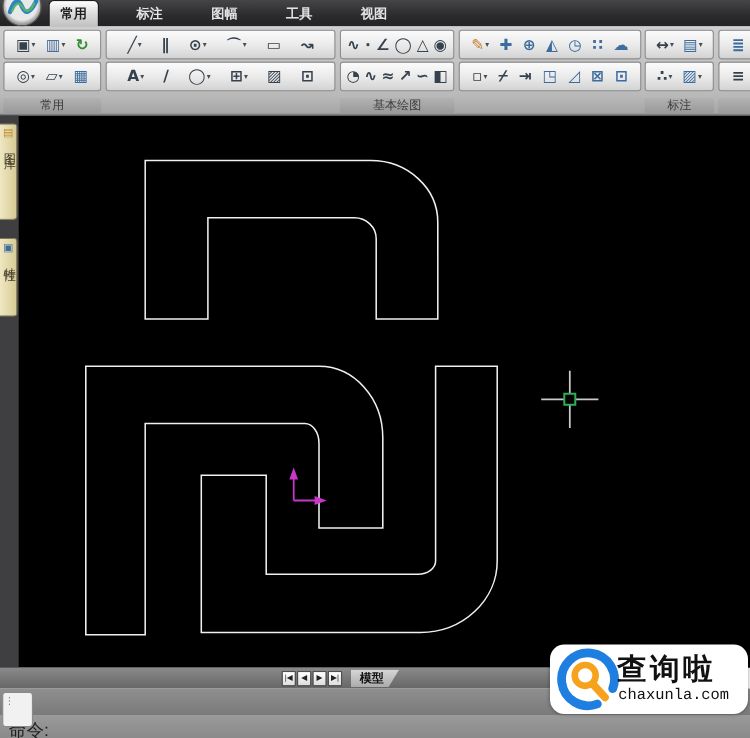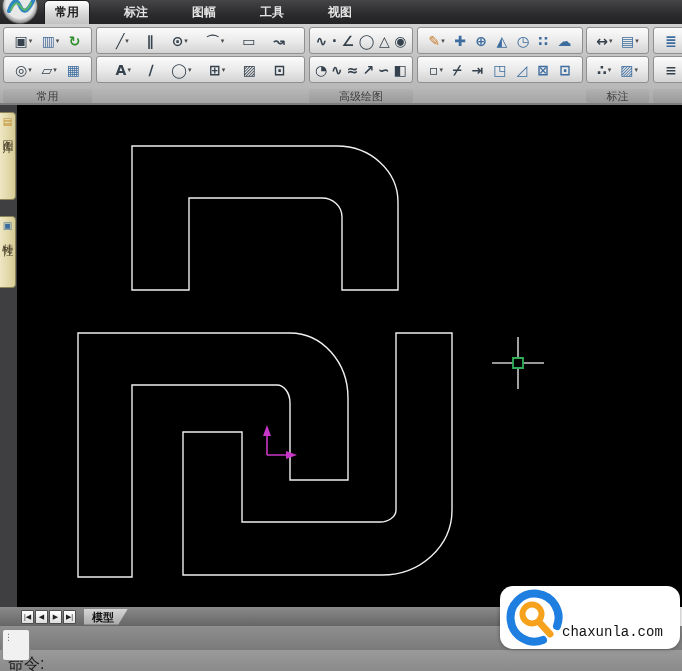--- a/index.html
+++ b/index.html
@@ -48,21 +48,21 @@
   .stab .slabel{writing-mode:vertical-rl;font-size:11px;color:#453e28;margin-top:3px;letter-spacing:2px;}
   .canvas-svg{position:absolute;left:18px;top:0;}
   .wline{fill:none;stroke:#f0f0f0;stroke-width:1.4;}
   .ucs{fill:none;stroke:#c837c8;stroke-width:1.6;}
   .ucsfill{fill:#c837c8;stroke:none;}
   .xhair{fill:none;stroke:#c9c9c9;stroke-width:1.6;}
   .pickbox{fill:none;stroke:#2fae57;stroke-width:1.8;}
 
   
   .navrow{position:absolute;left:0;top:607px;width:598px;height:19px;
-          background:linear-gradient(#8a8a8a,#666);display:flex;align-items:center;}
+          background:linear-gradient(#8a8a8a,#666);display:flex;align-items:center;justify-content:center;}
   .navbtns{display:flex;gap:1px;margin-left:21px;}
   .navbtn{width:13px;height:14px;background:linear-gradient(#fff,#ddd);border:1px solid #4e4e4e;
           font-size:7px;line-height:12px;text-align:center;color:#222;border-radius:1px;cursor:default;}
   .modeltab{margin-left:8px;height:16px;padding:0 14px 0 8px;font-size:11px;font-weight:bold;color:#111;
           background:linear-gradient(#d6d6d6,#aaa);line-height:16px;
           clip-path:polygon(0 0,100% 0,78% 100%,0 100%);cursor:default;}
   .midrow{position:absolute;left:0;top:626px;width:682px;height:24px;
           background:linear-gradient(#8f8f8f,#7a7a7a);}
   .cmdrow{position:absolute;left:0;top:650px;width:682px;height:21px;
           background:linear-gradient(#9a9a9a,#8a8a8a);}
@@ -257,21 +257,21 @@
             <div class="ibtn">
                 <span class="glyph">∽</span>
 
               </div>
             <div class="ibtn">
                 <span class="glyph">◧</span>
 
               </div>
           </div>
         </div>
-        <div class="glabel">高级绘图</div>
+        <div class="glabel">基本绘图</div>
       </div>
       <div class="group" style="width: 166px; left: 417px;">
         <div class="grows">
           <div class="grow">
 
           <div class="ibtn">
                 <span class="glyph" style="color: rgb(199, 124, 46);">✎</span>
                 <span class="dd">▾</span>
               </div>
             <div class="ibtn">
@@ -423,16 +423,17 @@
   <div class="cmdbox">
     <div class="grip">⋮</div>
   </div>
 
   <div class="watermark">
     <svg width="60" height="60" viewBox="0 0 60 60" style="position:absolute;left:5px;top:2px;">
       <path d="M52 38 A24 24 0 1 0 38 52" fill="none" stroke="#1f7fe0" stroke-width="8" stroke-linecap="round"></path>
       <circle cx="27" cy="26" r="9.5" fill="none" stroke="#f6a21d" stroke-width="6"></circle>
       <line x1="34" y1="34" x2="45" y2="46" stroke="#f6a21d" stroke-width="7" stroke-linecap="round"></line>
     </svg>
+    <div class="wm-title">查询啦</div>
     <div class="wm-url">chaxunla.com</div>
   </div>
 
 </div>
 
 </body></html>

